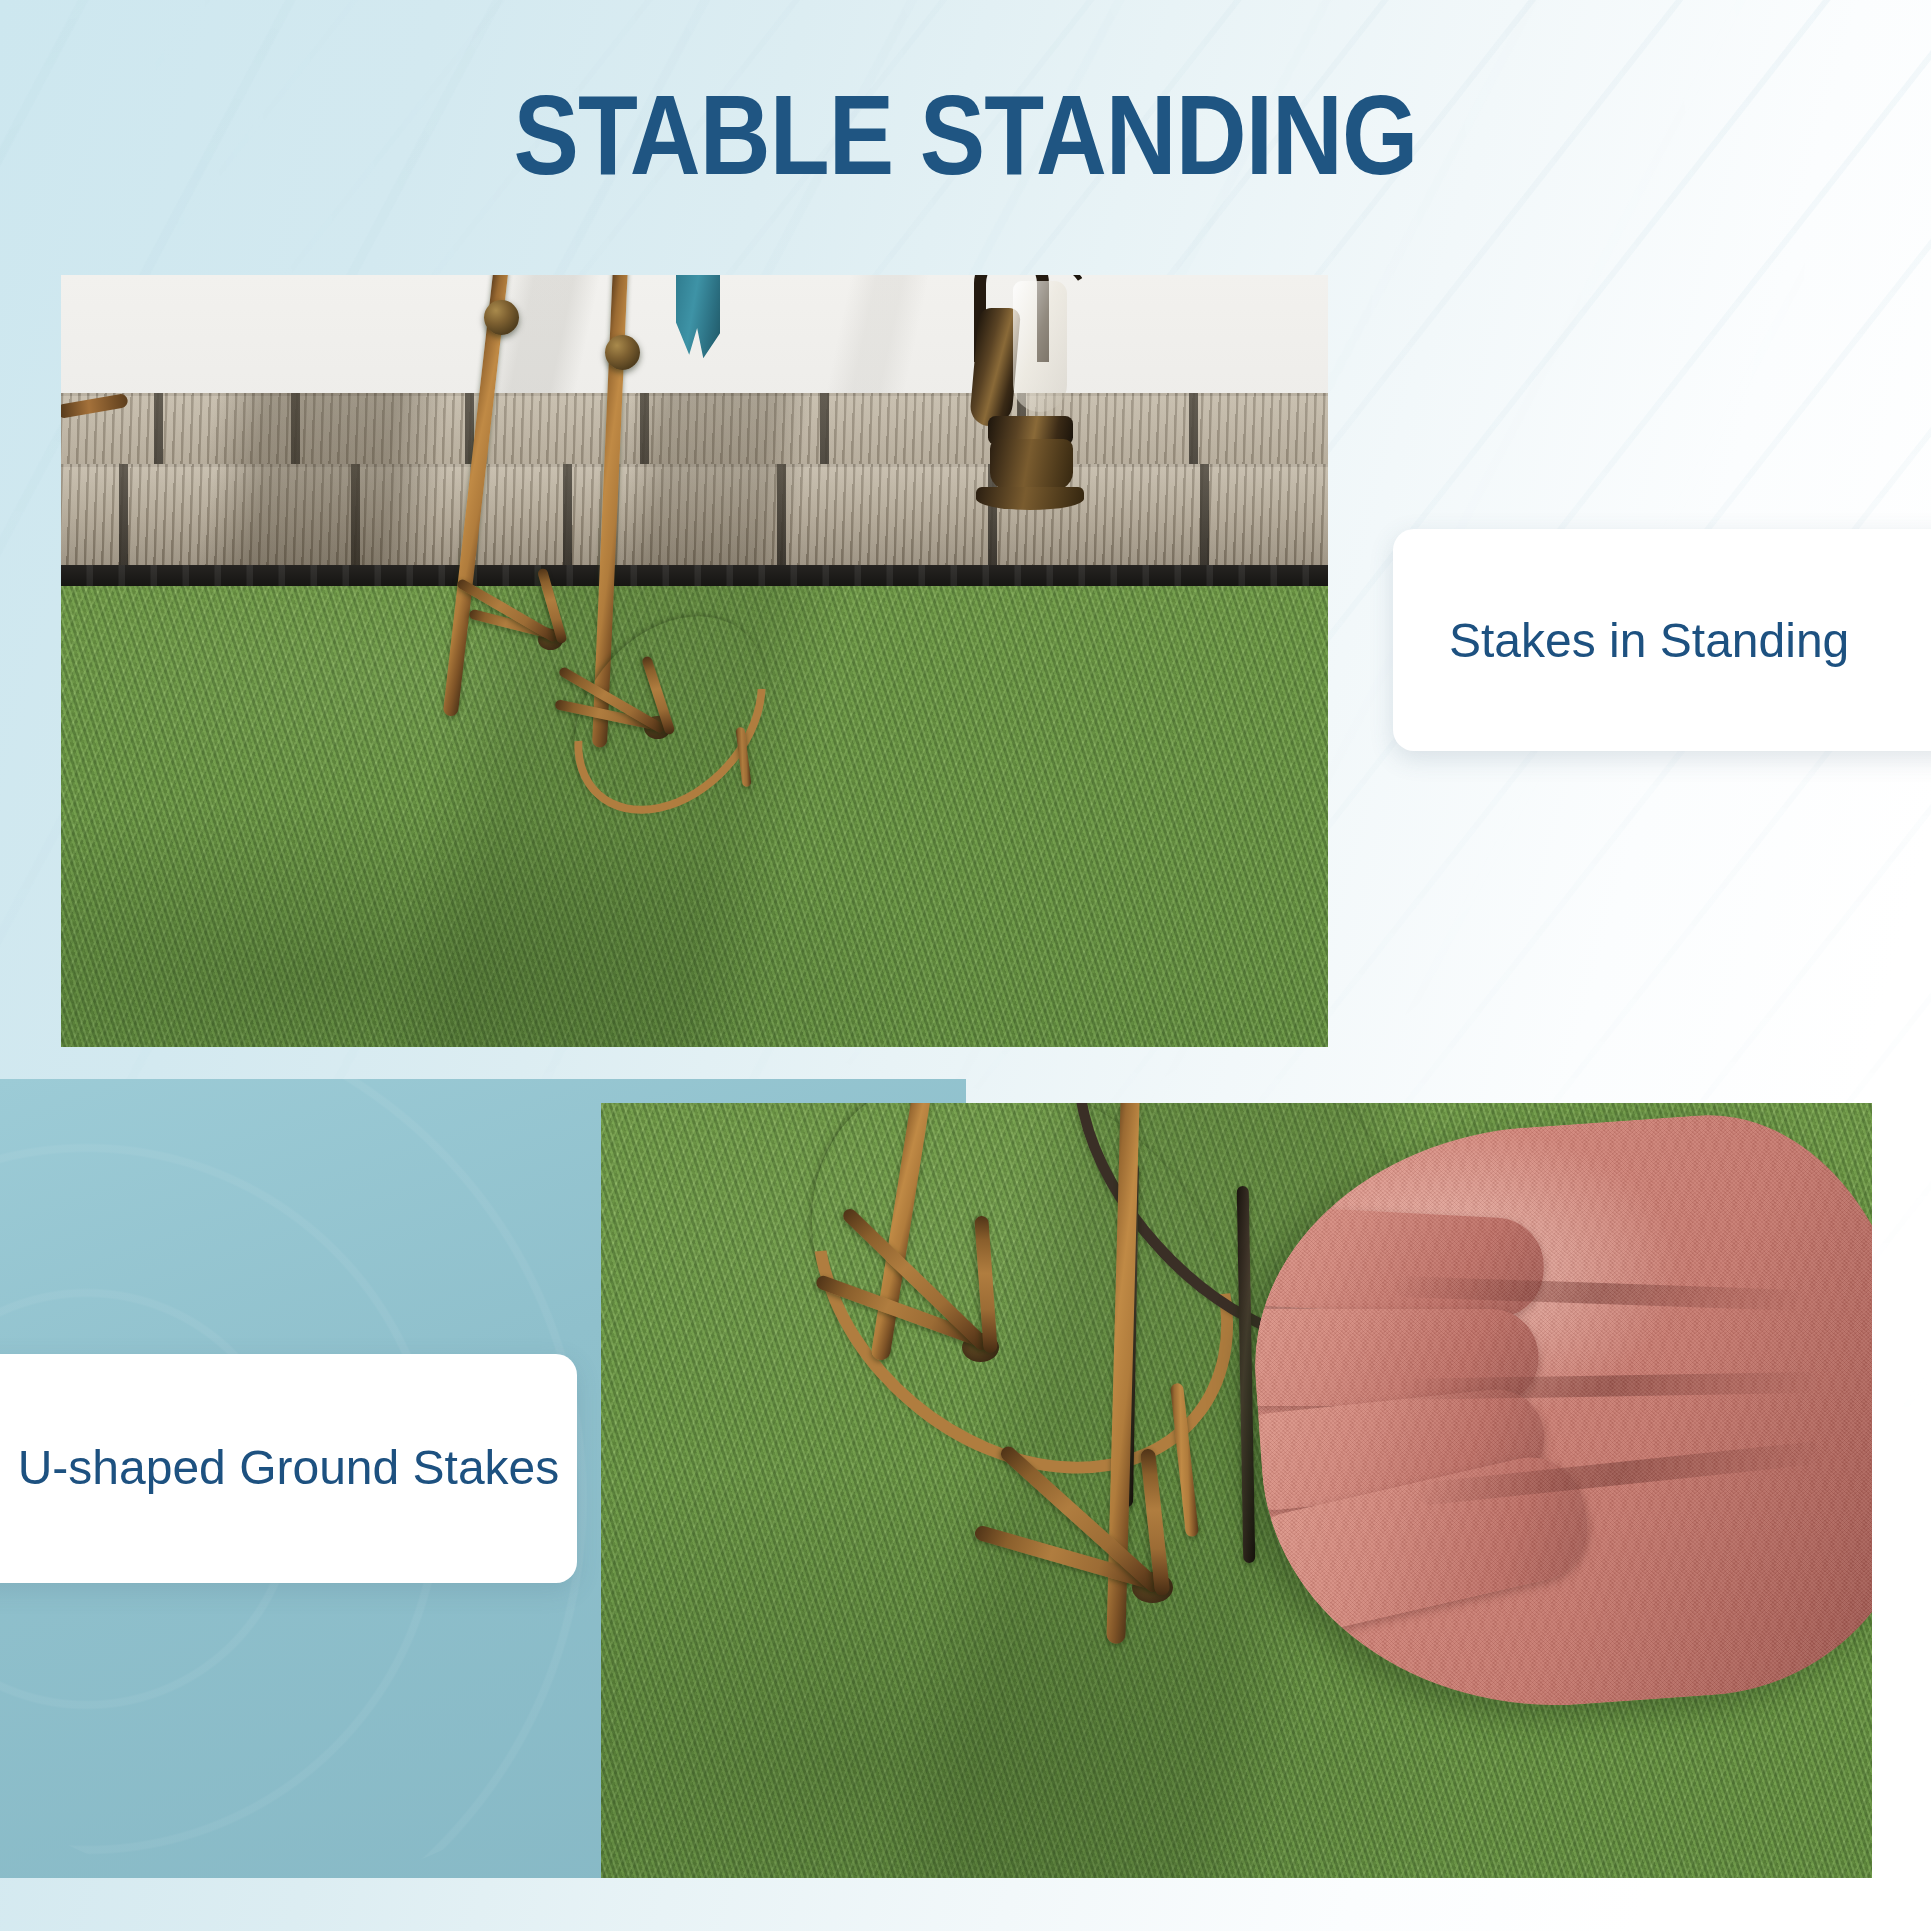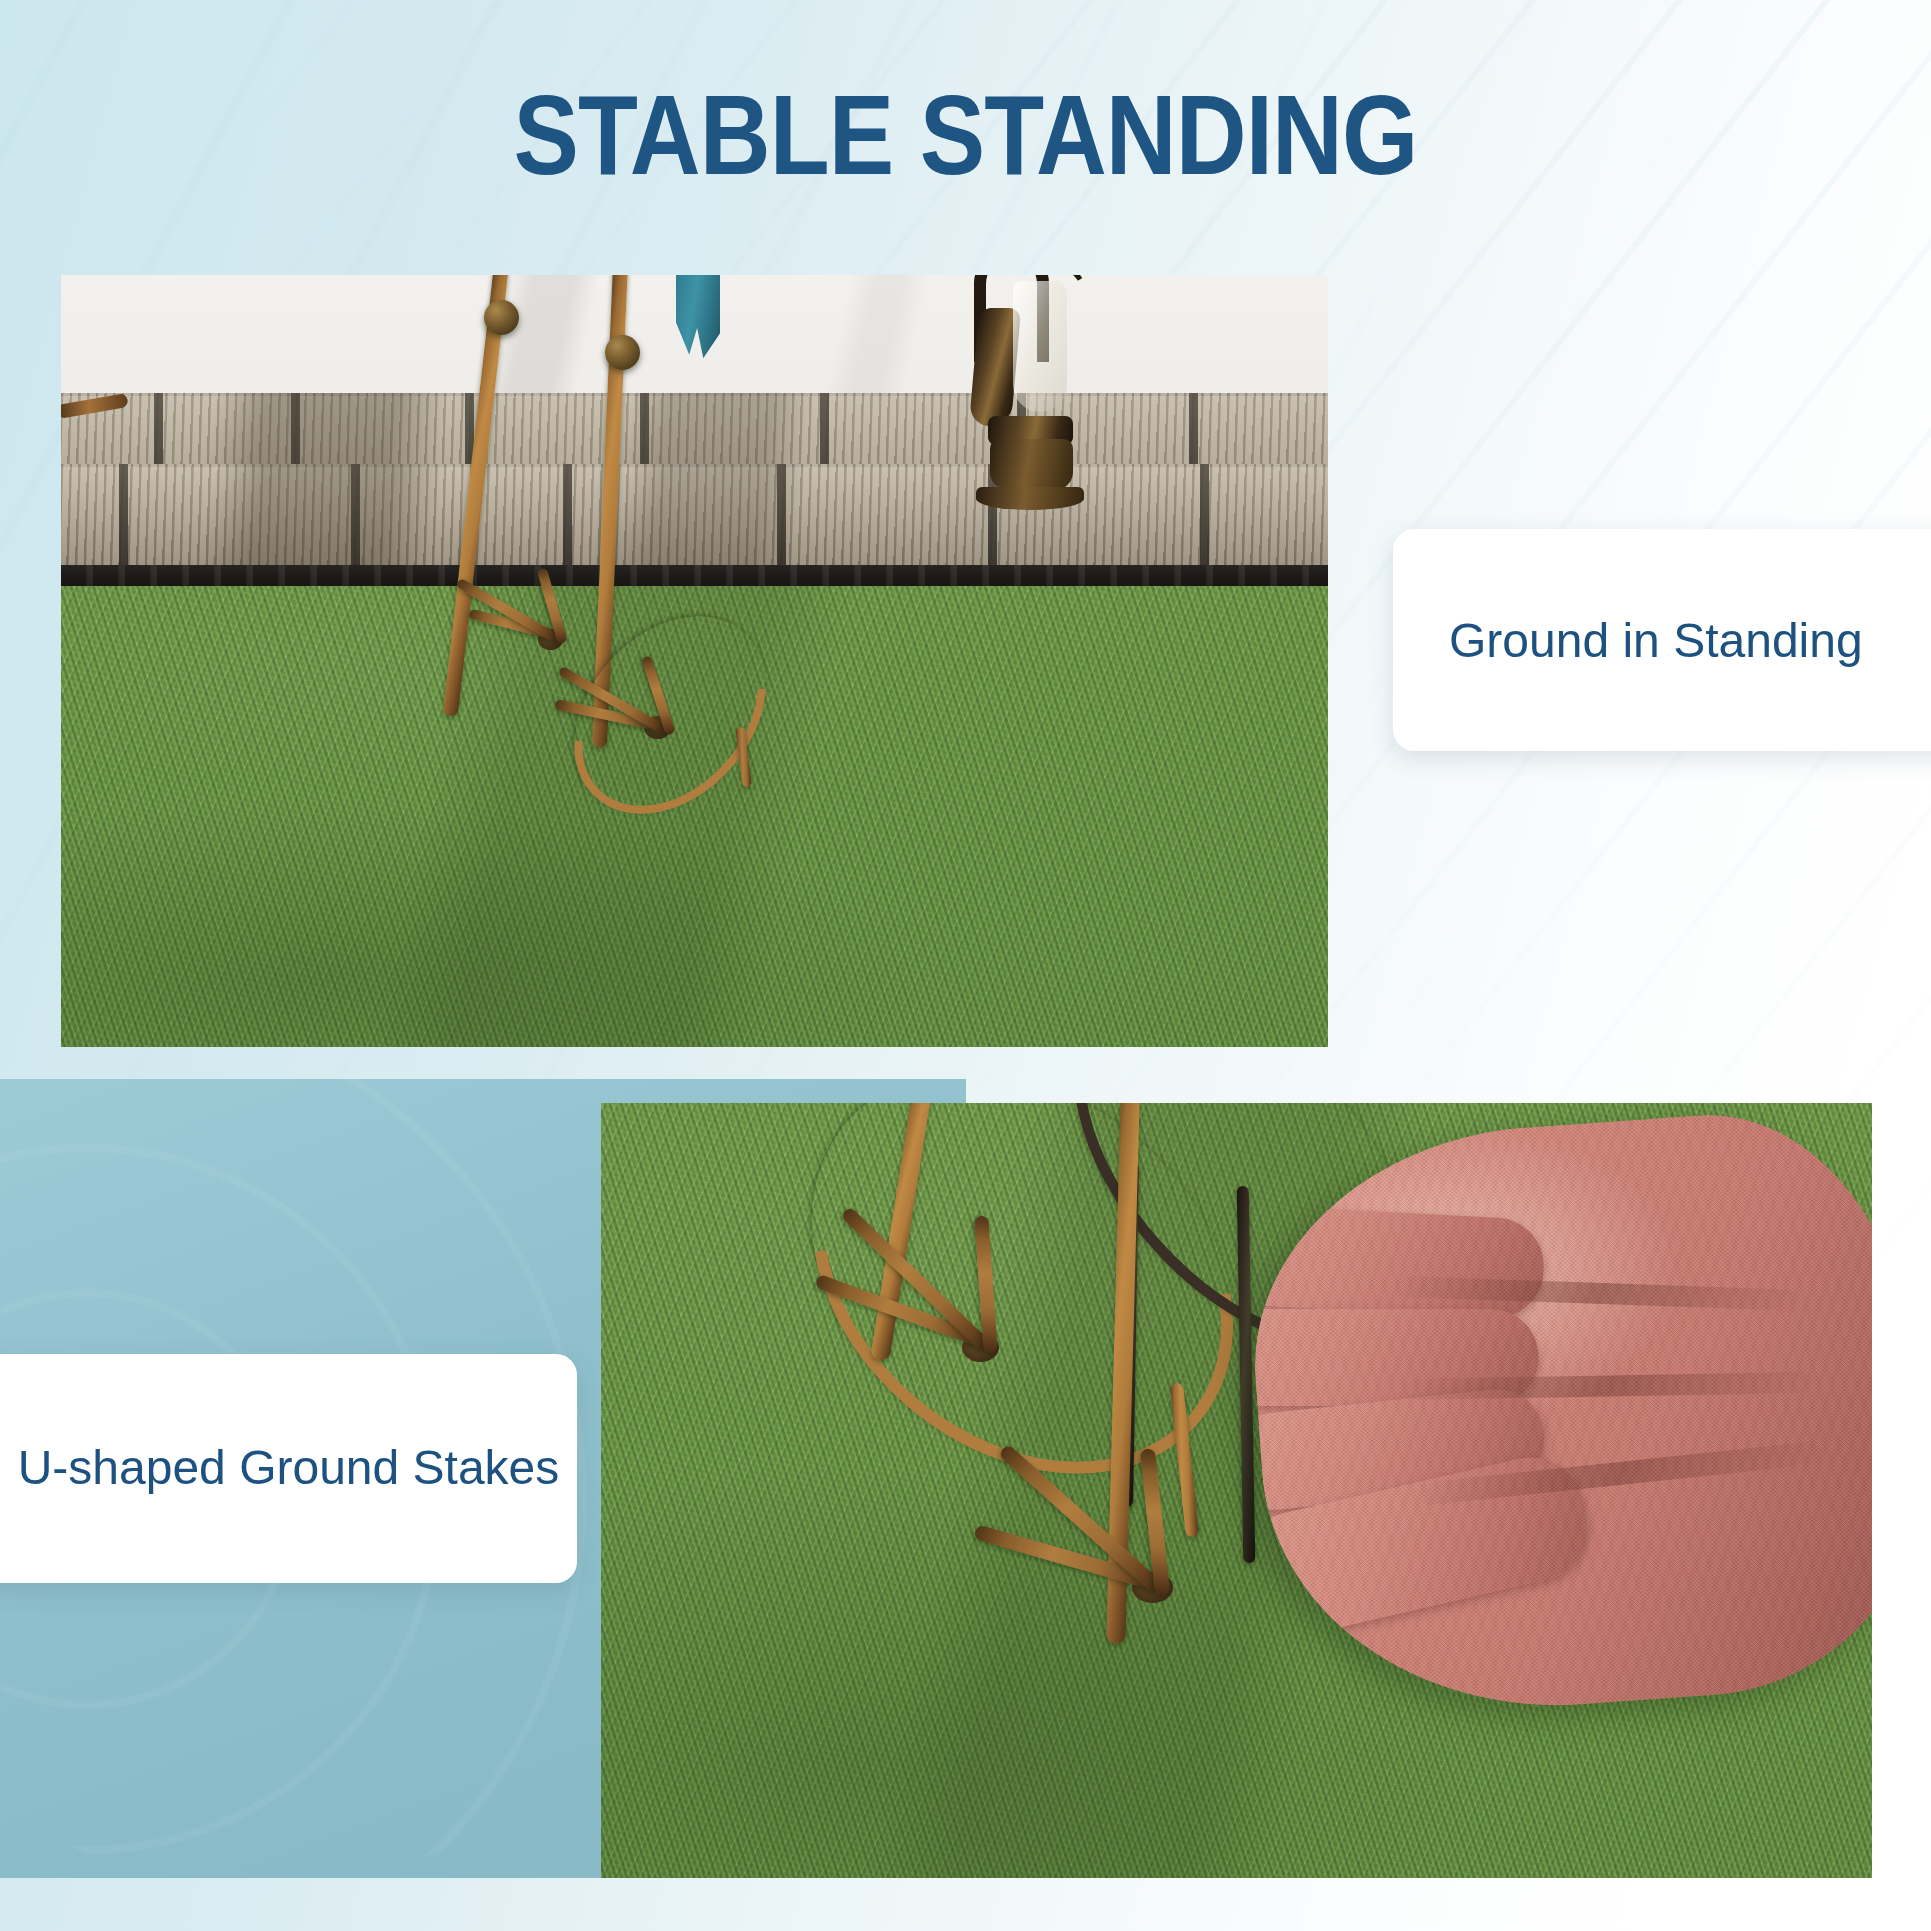--- a/index.html
+++ b/index.html
@@ -417,19 +417,19 @@
     <div class="finger" style="left:-27px; top:348px; width:348px; height:124px; transform:rotate(-9deg); border-radius:54px;"></div>
     <div class="finger-crease" style="left:145px; top:160px; width:406px; height:21px; transform:rotate(6deg);"></div>
     <div class="finger-crease" style="left:145px; top:253px; width:415px; height:21px; transform:rotate(3deg);"></div>
     <div class="finger-crease" style="left:154px; top:340px; width:406px; height:23px; transform:rotate(-2deg);"></div>
     <div class="hand-grain"></div>
   </div>
 
 </div>
 
 <div class="card card-assist">
-  <span>Ground in Standing</span>
+  <span>Stakes in Standing</span>
 </div>
 
 <div class="card card-stakes">
   <span>U-shaped Ground Stakes</span>
 </div>
 
 
 </body></html>

